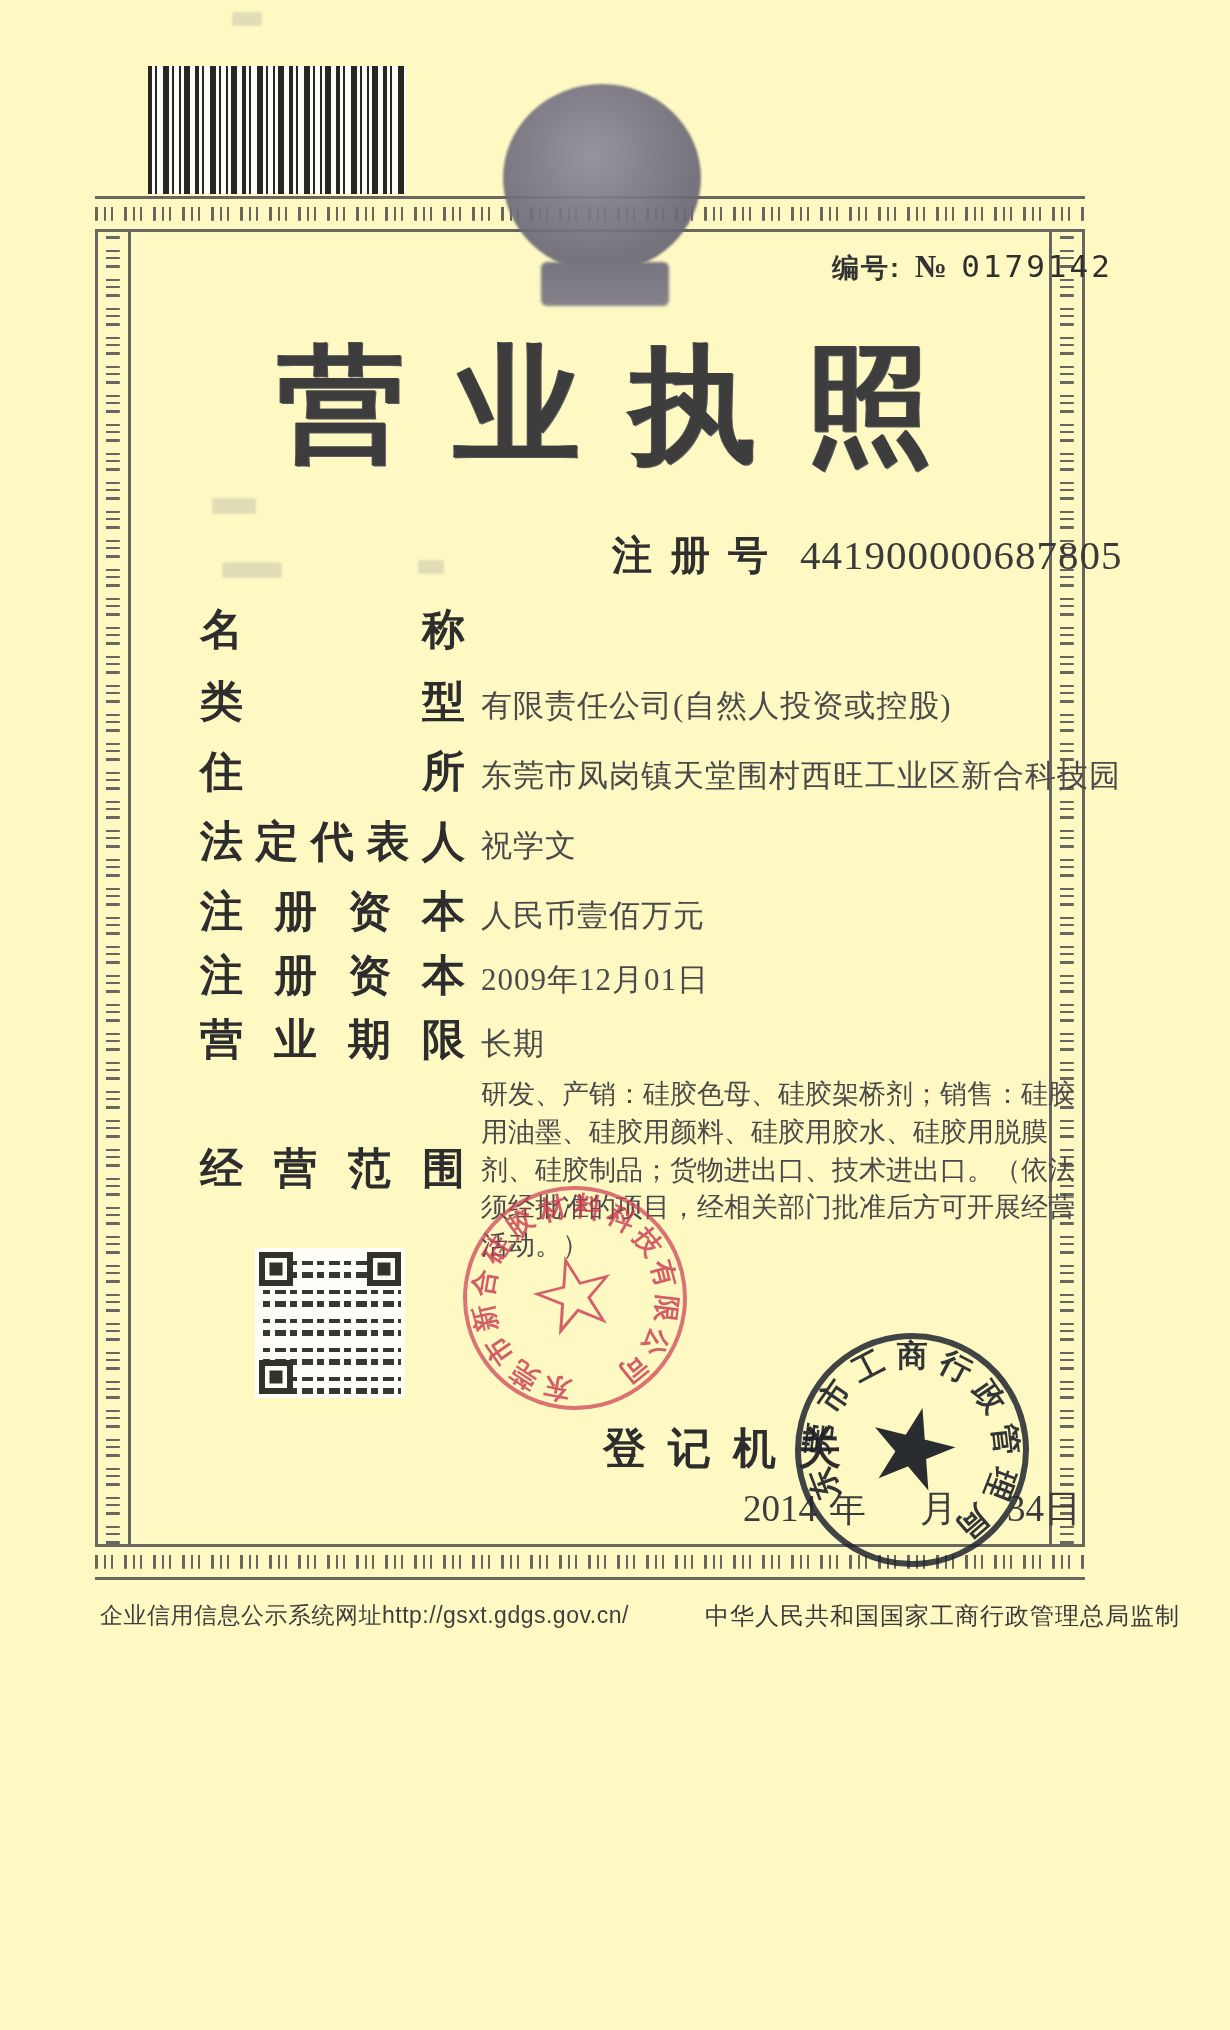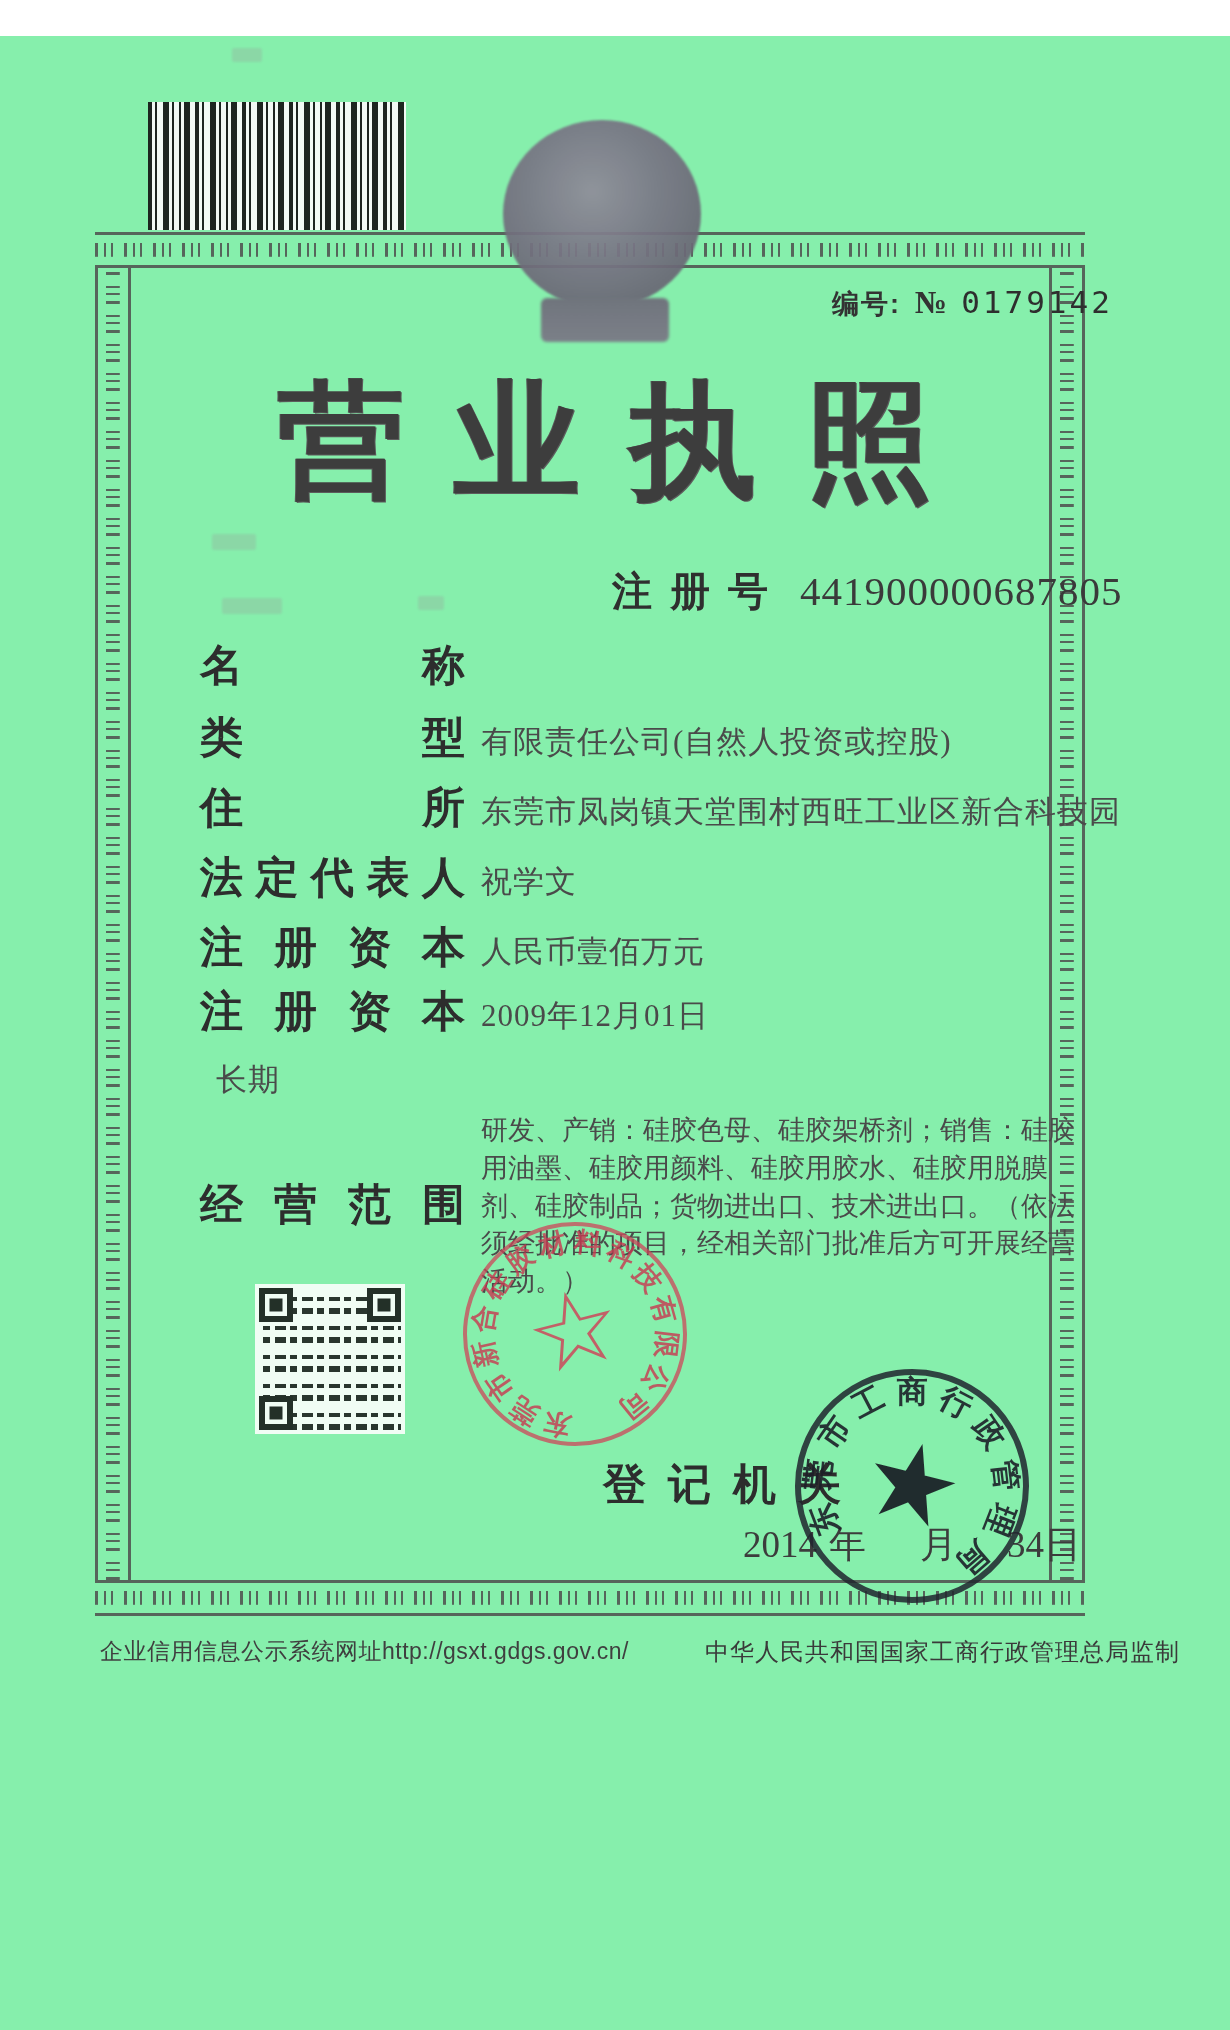--- a/index.html
+++ b/index.html
@@ -1,21 +1,21 @@
 <!DOCTYPE html>
 <html><head>
 <meta charset="utf-8">
 <style>
   html,body{margin:0;padding:0;}
   body{
     width:1230px;height:2030px;background:#ffffff;position:relative;
     font-family:"Liberation Sans",sans-serif;overflow:hidden;
   }
   .abs{position:absolute;}
-  .page{position:absolute;inset:0;background:#86efac;margin-top:36px;}
+  .page{position:absolute;inset:0;background:#fef9c3;}
 
   
   .barcode{
     left:148px;top:66px;width:258px;height:128px;
     background:repeating-linear-gradient(90deg,
       #141414 0 4px,#fbfbfb 4px 7px,
       #141414 7px 9px,#fbfbfb 9px 15px,
       #141414 15px 21px,#fbfbfb 21px 24px,
       #141414 24px 26px,#fbfbfb 26px 31px,
       #141414 31px 33px,#fbfbfb 33px 36px,
@@ -207,20 +207,21 @@
   </div>
   <div class="row" style="top:886px;">
     <div class="flabel">注册资本</div>
     <div class="fvalue">人民币壹佰万元</div>
   </div>
   <div class="row" style="top:950px;">
     <div class="flabel">注册资本</div>
     <div class="fvalue">2009年12月01日</div>
   </div>
   <div class="row" style="top:1014px;">
+    <div class="flabel">营业期限</div>
     <div class="fvalue">长期</div>
   </div>
   <div class="row" style="top:1072px;">
     <div class="flabel">经营范围</div>
     <div class="fvalue fvalue-wrap">研发、产销：硅胶色母、硅胶架桥剂；销售：硅胶用油墨、硅胶用颜料、硅胶用胶水、硅胶用脱膜剂、硅胶制品；货物进出口、技术进出口。（依法须经批准的项目，经相关部门批准后方可开展经营活动。）</div>
   </div>
 
   <div class="abs qr">
     <div class="qr-inner"></div>
     <div class="qr-finder qr-f1"></div>

